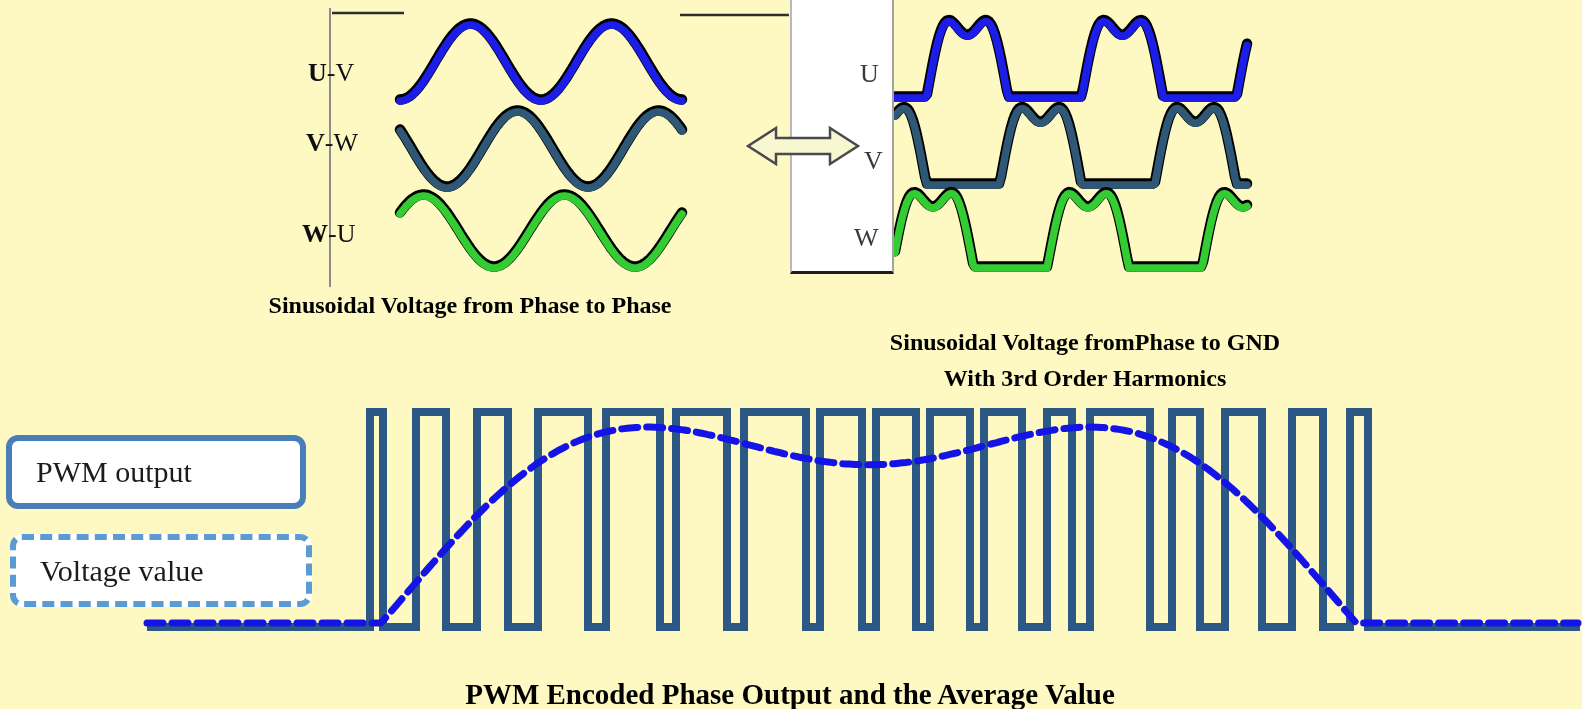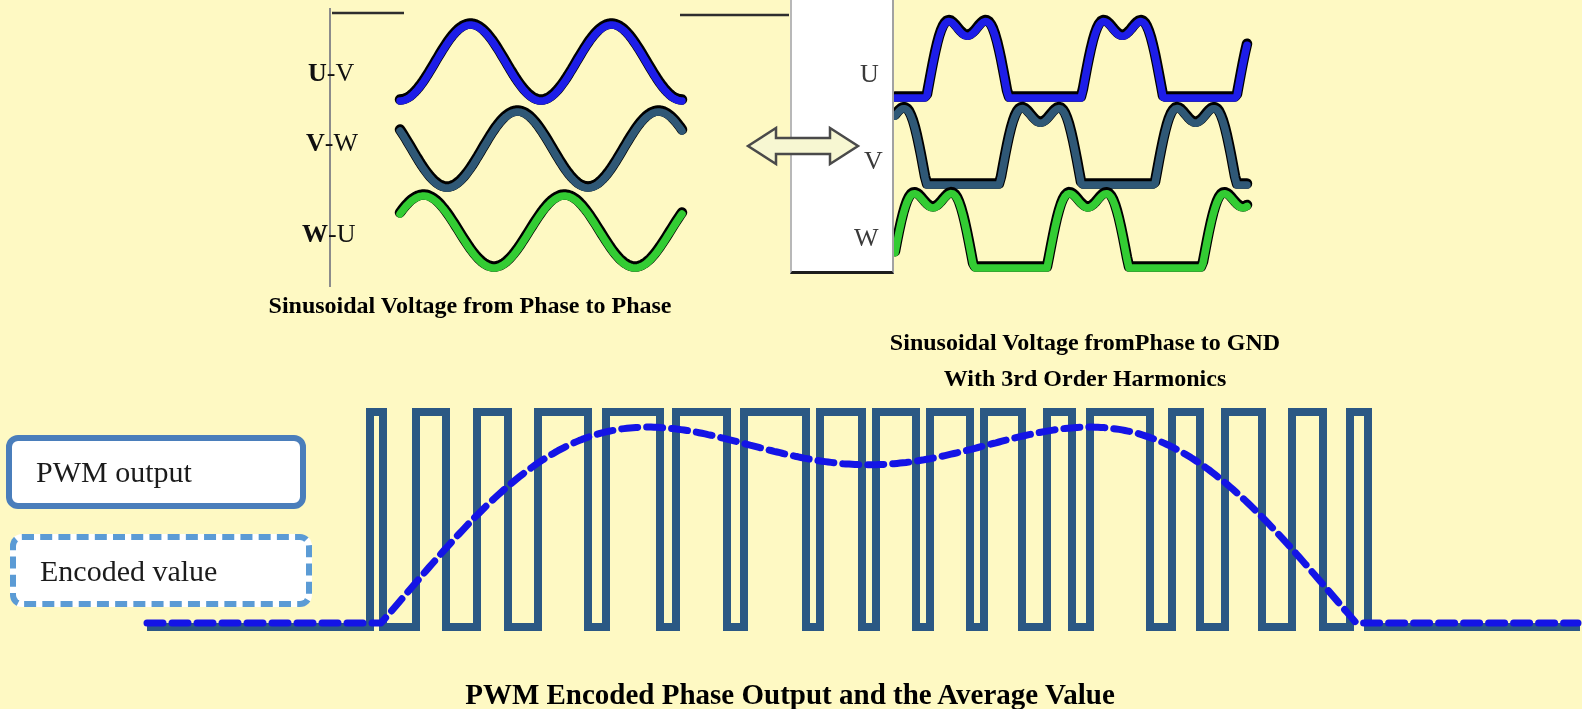--- a/index.html
+++ b/index.html
@@ -76,17 +76,17 @@
   <div id="caption-left" class="caption">Sinusoidal Voltage from Phase to Phase</div>
   <div id="caption-right" class="caption">
     <div>Sinusoidal Voltage fromPhase to GND</div>
     <div>With 3rd Order Harmonics</div>
   </div>
 
   <div id="legend-pwm" class="legend-box">
     <span>PWM output</span>
   </div>
   <div id="legend-avg" class="legend-box">
-    <span>Encoded value</span>
+    <span>Voltage value</span>
   </div>
 
   <div id="caption-bottom" class="caption">PWM Encoded Phase Output and the Average Value</div>
 </div>
 
 </body></html>

